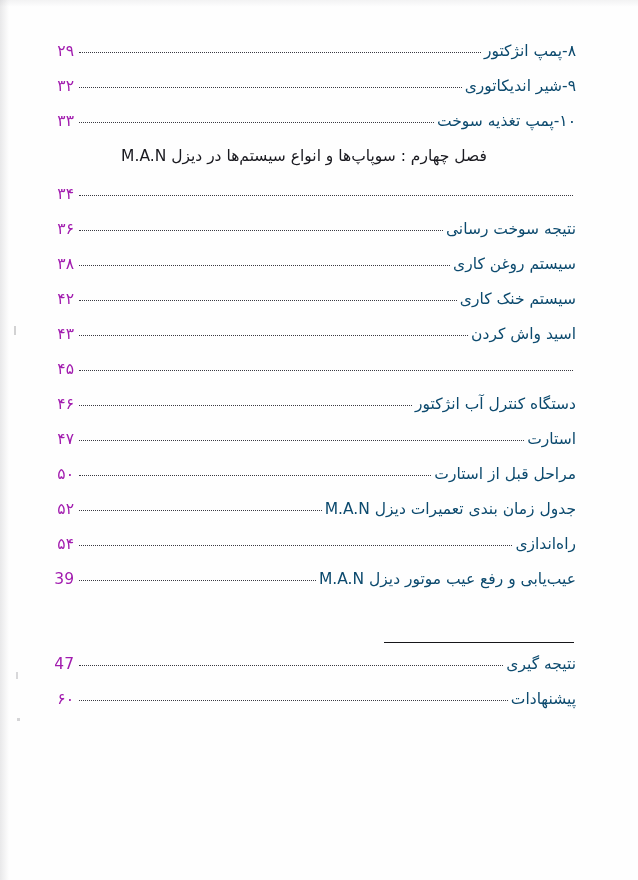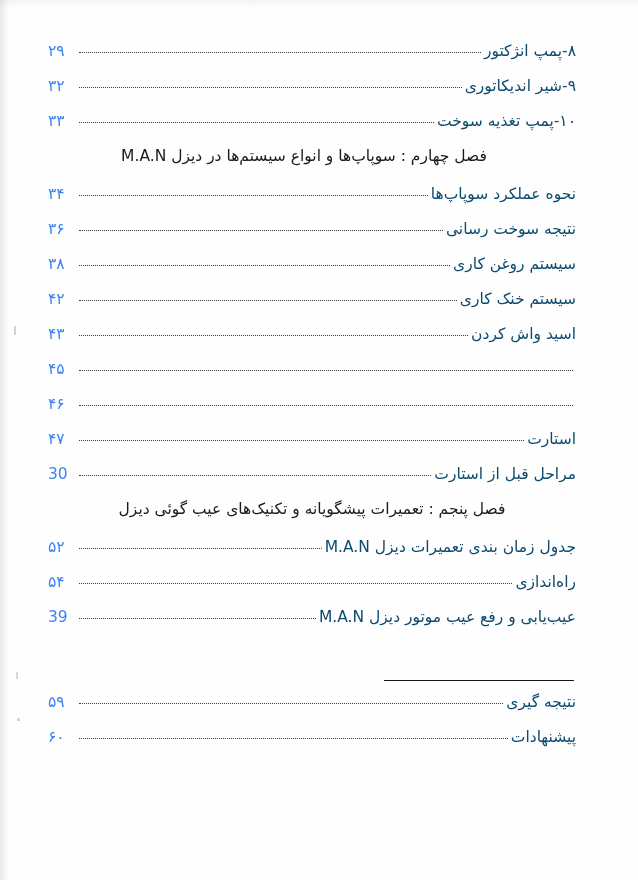--- a/index.html
+++ b/index.html
@@ -91,22 +91,22 @@
     margin: 0 3px 0 5px;
     position: relative;
     top: -3.5px;
     height: 1px;
     border-bottom: 1.25px dotted #3a3a42;
     min-width: 20px;
   }
   .toc-page {
     font-size: 15.5px;
     min-width: 26px;
-    text-align: left;
-    color: #3b82f6;
+    text-align: right;
+    color: #a21caf;
     white-space: nowrap;
   }
 
   
   .toc-row.chapter {
     justify-content: center;
     height: 38px;
   }
   .chapter-title {
     font-size: 15.5px;
@@ -161,21 +161,20 @@
       </div>
       <div class="toc-row">
         <span class="toc-title">۱۰-پمپ تغذیه سوخت</span>
         <span class="toc-leader"></span>
         <span class="toc-page">۳۳</span>
       </div>
       <div class="toc-row chapter">
         <span class="chapter-title">فصل چهارم : سوپاپ‌ها و انواع سیستم‌ها در دیزل M.A.N</span>
       </div>
       <div class="toc-row">
-        <span class="toc-title">نحوه عملکرد سوپاپ‌ها</span>
         <span class="toc-leader"></span>
         <span class="toc-page">۳۴</span>
       </div>
       <div class="toc-row">
         <span class="toc-title">نتیجه سوخت رسانی</span>
         <span class="toc-leader"></span>
         <span class="toc-page">۳۶</span>
       </div>
       <div class="toc-row">
         <span class="toc-title">سیستم روغن کاری</span>
@@ -190,35 +189,33 @@
       <div class="toc-row">
         <span class="toc-title">اسید واش کردن</span>
         <span class="toc-leader"></span>
         <span class="toc-page">۴۳</span>
       </div>
       <div class="toc-row">
         <span class="toc-leader"></span>
         <span class="toc-page">۴۵</span>
       </div>
       <div class="toc-row">
+        <span class="toc-title">دستگاه کنترل آب انژکتور</span>
         <span class="toc-leader"></span>
         <span class="toc-page">۴۶</span>
       </div>
       <div class="toc-row">
         <span class="toc-title">استارت</span>
         <span class="toc-leader"></span>
         <span class="toc-page">۴۷</span>
       </div>
       <div class="toc-row">
         <span class="toc-title">مراحل قبل از استارت</span>
         <span class="toc-leader"></span>
-        <span class="toc-page">30</span>
-      </div>
-      <div class="toc-row chapter chapter-five">
-        <span class="chapter-title">فصل پنجم : تعمیرات پیشگویانه و تکنیک‌های عیب گوئی دیزل</span>
+        <span class="toc-page">۵۰</span>
       </div>
       <div class="toc-row">
         <span class="toc-title">جدول زمان بندی تعمیرات دیزل M.A.N</span>
         <span class="toc-leader"></span>
         <span class="toc-page">۵۲</span>
       </div>
       <div class="toc-row">
         <span class="toc-title">راه‌اندازی</span>
         <span class="toc-leader"></span>
         <span class="toc-page">۵۴</span>
@@ -228,21 +225,21 @@
         <span class="toc-leader"></span>
         <span class="toc-page">39</span>
       </div>
       <div class="gap-row"></div>
       <div class="rule-row">
         <div id="section-rule"></div>
       </div>
       <div class="toc-row">
         <span class="toc-title">نتیجه گیری</span>
         <span class="toc-leader"></span>
-        <span class="toc-page">۵۹</span>
+        <span class="toc-page">47</span>
       </div>
       <div class="toc-row">
         <span class="toc-title">پیشنهادات</span>
         <span class="toc-leader"></span>
         <span class="toc-page">۶۰</span>
       </div>
     </div>
 
 </div>
 

